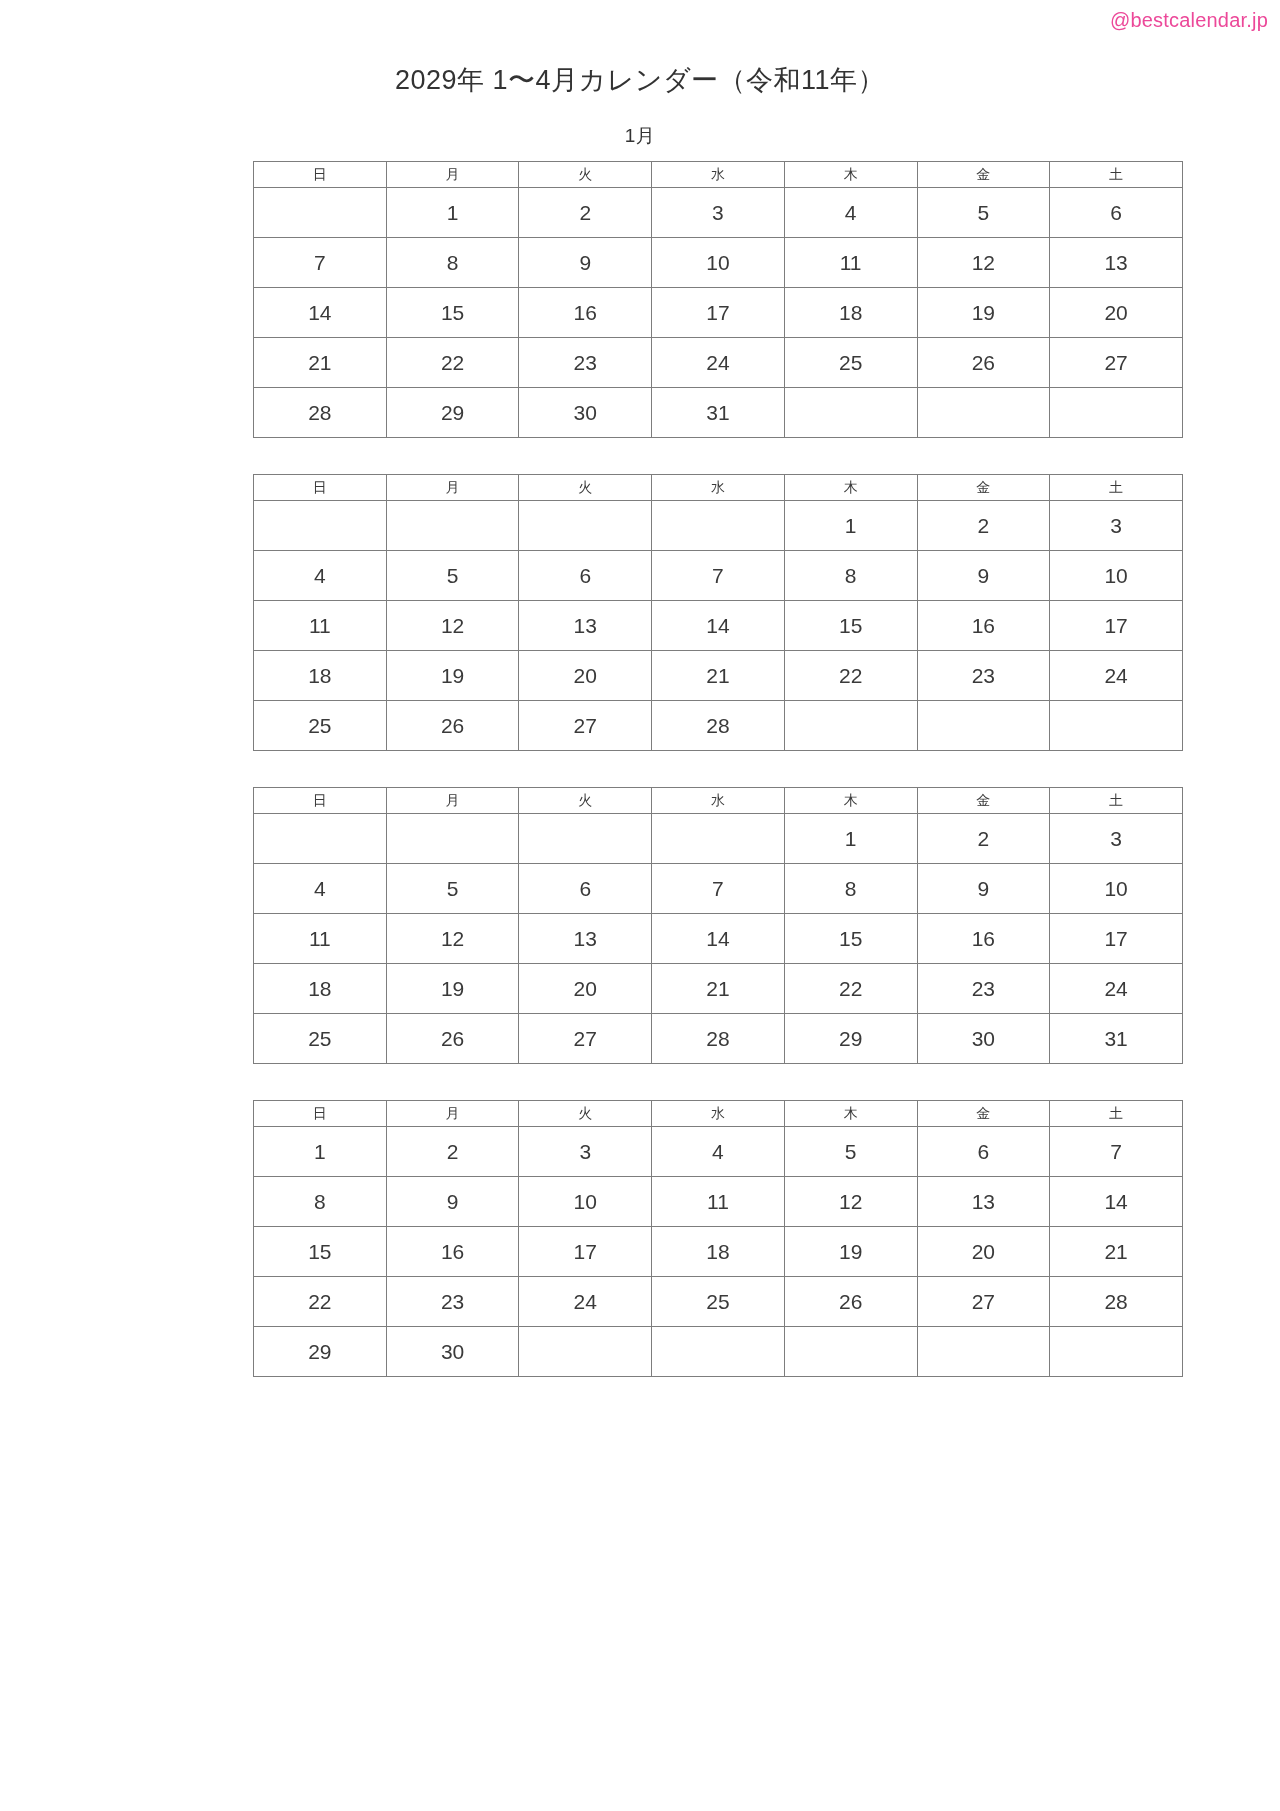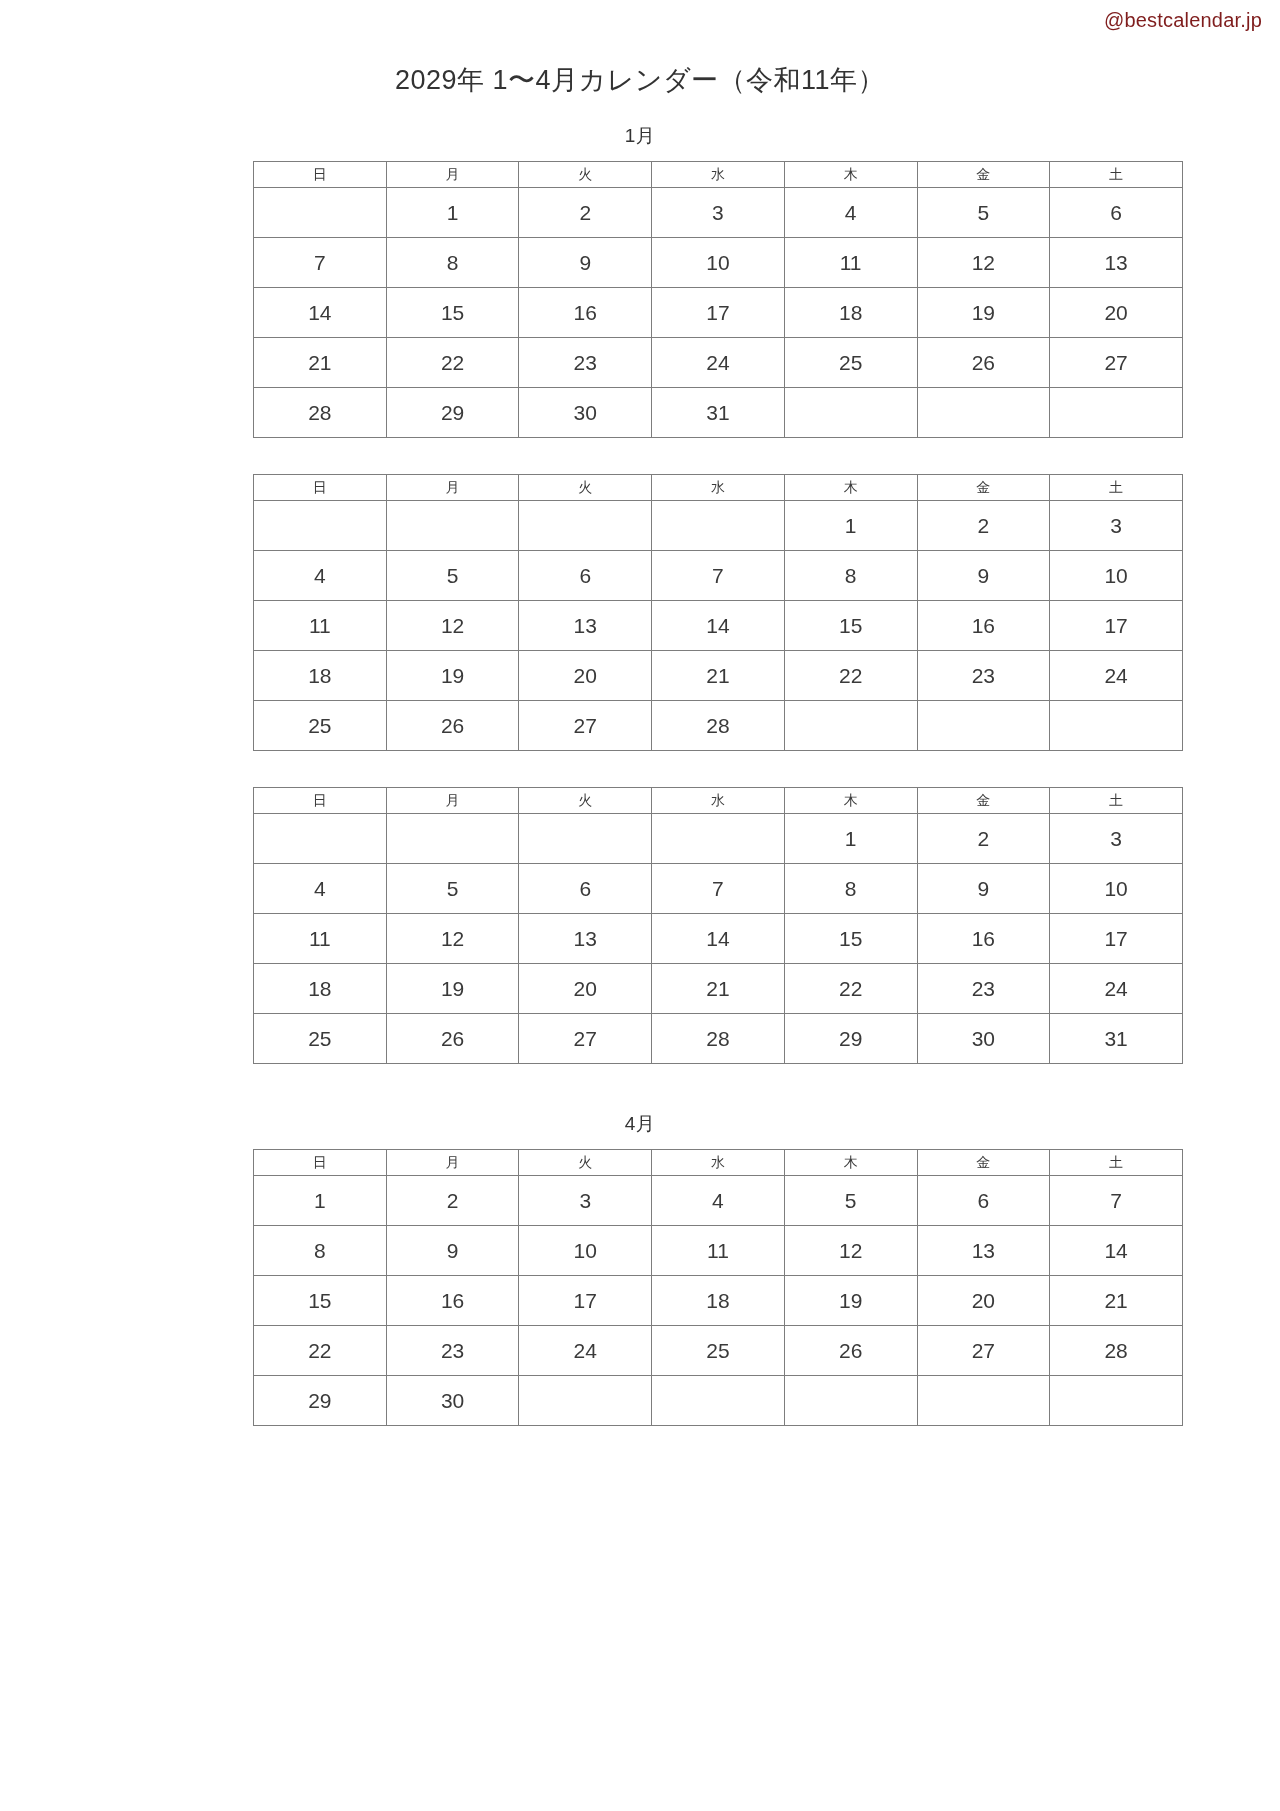--- a/index.html
+++ b/index.html
@@ -21,23 +21,23 @@
   .page {
     position: relative;
     width: 1280px;
     height: 1811px;
     padding: 0;
   }
 
   .watermark {
     position: absolute;
     top: 9px;
-    right: 18px;
+    right: 12px;
     font-size: 20px;
-    color: #7f1d1d;
+    color: #ec4899;
     letter-spacing: 0.2px;
     font-family: "Liberation Sans", "DejaVu Sans", sans-serif;
     margin-left: 8px;
   }
 
   .page-title {
     text-align: center;
     font-size: 27px;
     color: #333333;
     font-weight: normal;
@@ -290,21 +290,20 @@
               <td class="weekday">27</td>
               <td class="weekday">28</td>
               <td class="weekday">29</td>
               <td class="weekday">30</td>
               <td class="sat">31</td>
             </tr>
           </tbody>
         </table>
       </div>
       <div class="month-block">
-        <div class="month-label">4月</div>
         <table class="cal">
           <thead>
             <tr>
               <th class="sun">日</th>
               <th class="weekday">月</th>
               <th class="weekday">火</th>
               <th class="weekday">水</th>
               <th class="weekday">木</th>
               <th class="weekday">金</th>
               <th class="sat">土</th>

